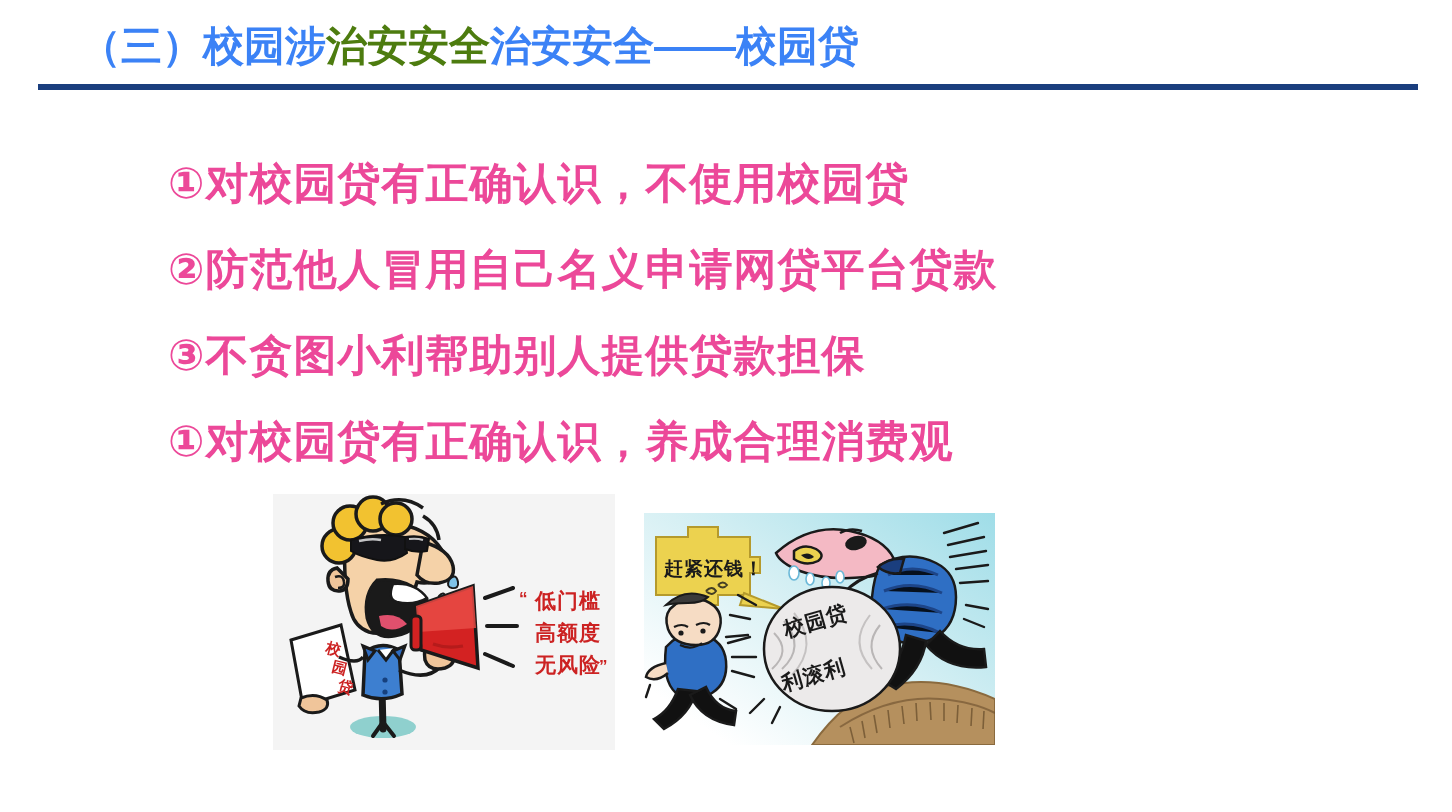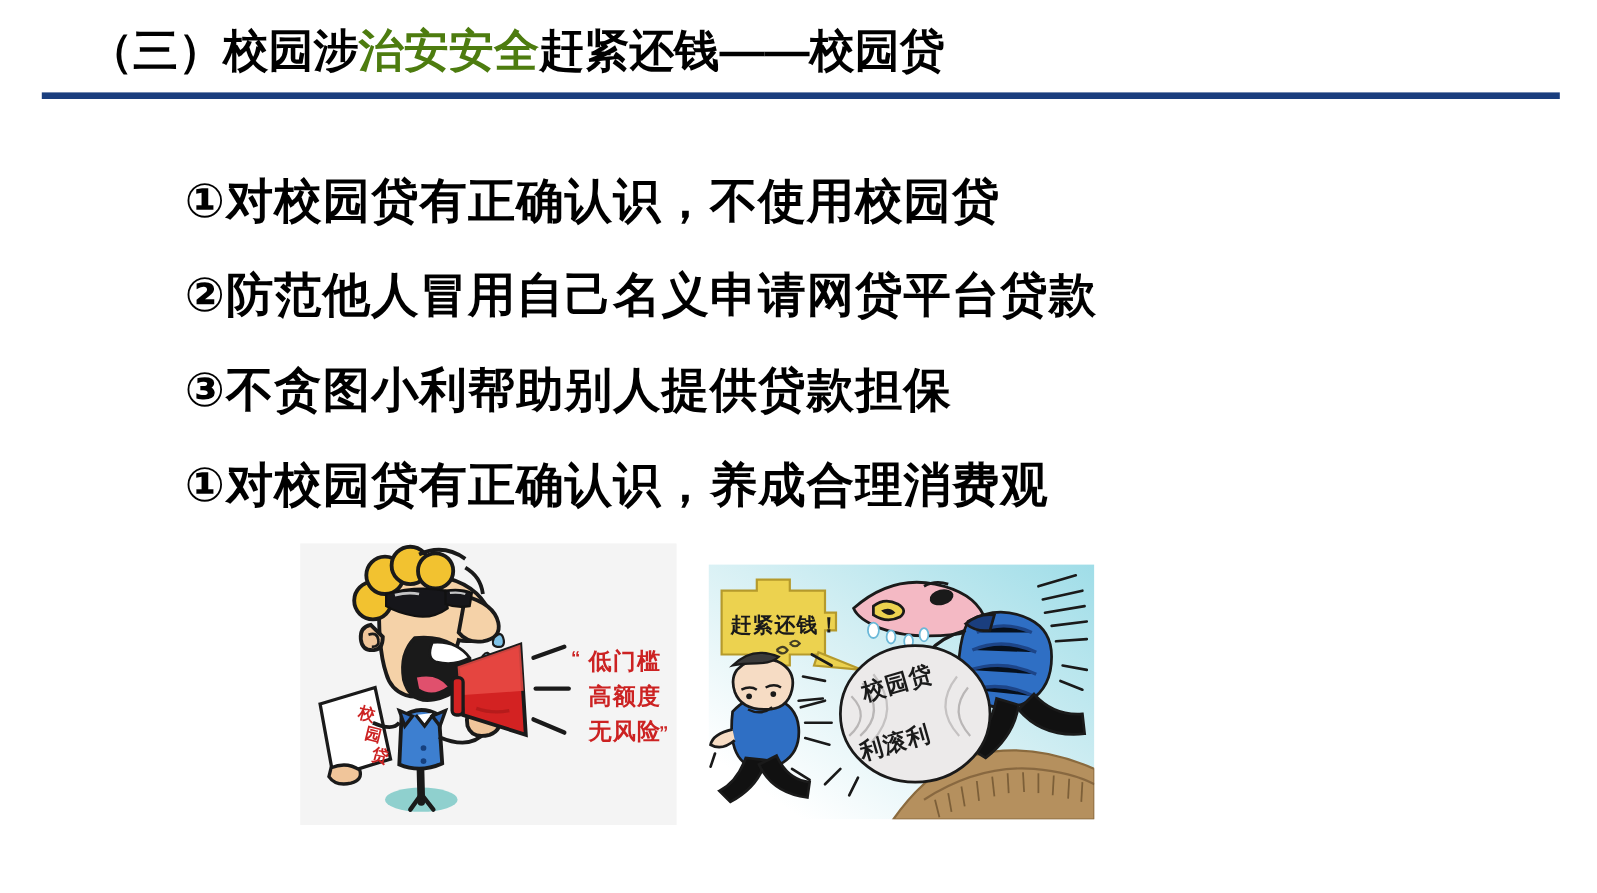--- a/index.html
+++ b/index.html
@@ -28,42 +28,42 @@
   }
   #slide-title {
     font-size: 41px;
     font-weight: bold;
     letter-spacing: 0px;
     line-height: 56px;
     white-space: nowrap;
     padding-left: 42px;
     color: #1e3f7d;
   }
-  #slide-title .seg-blue { color: #000000; }
+  #slide-title .seg-blue { color: #3b82f6; }
   #slide-title .seg-red  { color: #4d7c0f; }
   #title-rule {
     position: absolute;
     left: 38px;
     top: 84px;
     width: 1380px;
     height: 6px;
     background: #1a3e7e;
   }
 
   
   #bullet-list {
     position: absolute;
     left: 168px;
     top: 140px;
     width: 1150px;
   }
   .bullet-line {
     font-size: 43px;
     font-weight: bold;
-    color: #000000;
+    color: #ec4899;
     line-height: 86px;
     height: 86px;
     white-space: nowrap;
     letter-spacing: 1px;
   }
 
   
   #figures {
     position: absolute;
     left: 0;
@@ -102,21 +102,21 @@
     font-weight: bold;
   }
 </style>
 </head>
 <body>
 
 <div id="slide">
 
   <div id="title-block">
     <div id="slide-title">
-      <span class="seg-blue">（三）校园涉</span><span class="seg-red">治安安全</span><span class="seg-blue">赶紧还钱——校园贷</span>
+      <span class="seg-blue">（三）校园涉</span><span class="seg-red">治安安全</span><span class="seg-blue">治安安全——校园贷</span>
     </div>
   </div>
   <div id="title-rule"></div>
 
   <div id="bullet-list">
     <div class="bullet-line">①对校园贷有正确认识，不使用校园贷</div>
     <div class="bullet-line">②防范他人冒用自己名义申请网贷平台贷款</div>
     <div class="bullet-line">③不贪图小利帮助别人提供贷款担保</div>
     <div class="bullet-line">①对校园贷有正确认识，养成合理消费观</div>
   </div>

